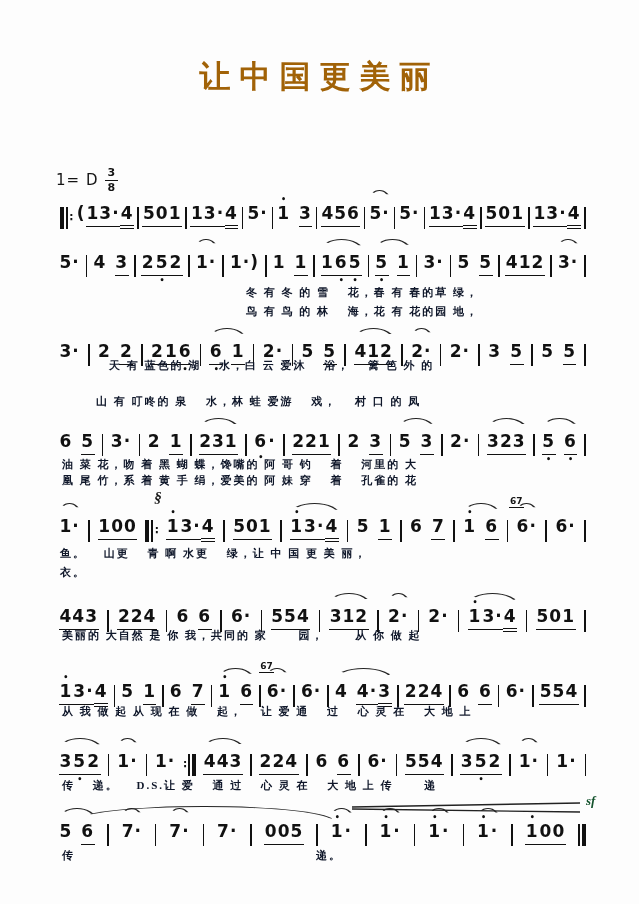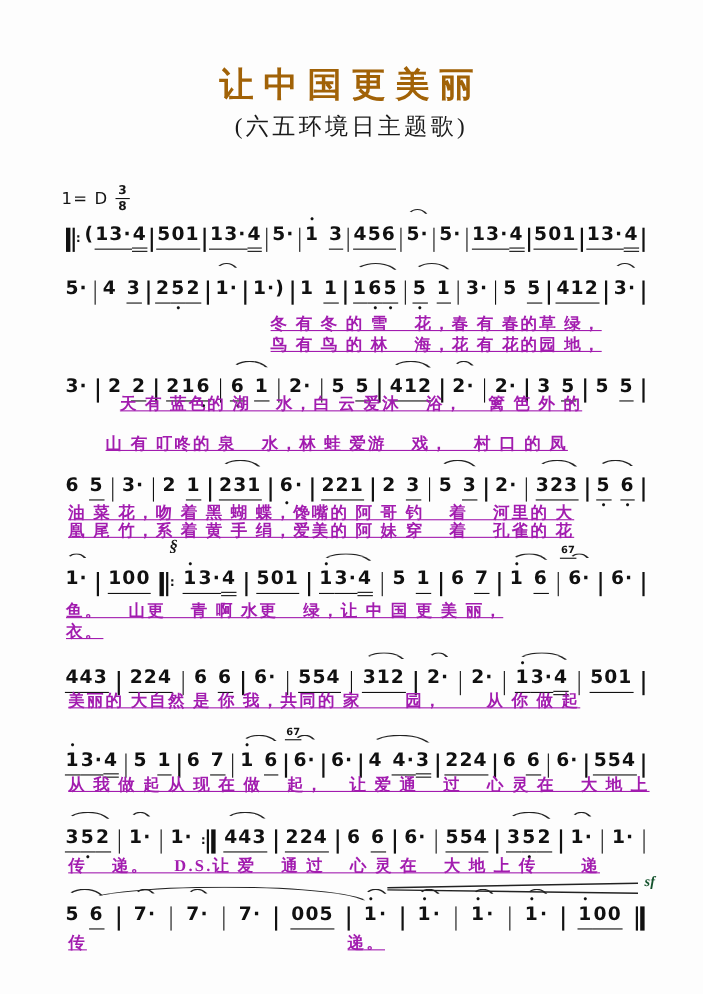--- a/index.html
+++ b/index.html
@@ -66,39 +66,38 @@
     position:absolute;top:-27px;left:-12px;font-size:15px;font-weight:700;
     border:none;font-family:"Liberation Serif",serif;font-style:italic;
   }
   .bar{display:inline-flex;align-items:flex-end;gap:2px;margin:0 2px;align-self:center;transform:translateY(2px);}
   .rule-thin{width:1.5px;height:22px;background:#111;display:inline-block;}
   .rule-thick{width:4px;height:22px;background:#111;display:inline-block;}
   .bar .dots{font-size:11px;line-height:22px;font-weight:700;}
 
   .lyric{
     position:absolute;font-family:"Liberation Serif","DejaVu Serif",serif;
-    font-size:15px;letter-spacing:2px;color:#a21caf;white-space:pre;font-weight:600;text-decoration:underline;
+    font-size:11px;letter-spacing:2px;color:#0f172a;white-space:pre;font-weight:600;
   }
   .overlay-arc{
     position:absolute;height:12px;
     border:2px solid transparent;border-top:1.6px solid #222;
     border-radius:50% 50% 0 0 / 100% 100% 0 0;pointer-events:none;
   }
   .hairpin{position:absolute;pointer-events:none;}
   .dyn{
     position:absolute;font-family:"Liberation Serif",serif;font-style:italic;
     font-weight:700;font-size:13px;color:#14532d;
   }
 </style>
 </head>
 <body>
 
 <div id="page">
   <div class="title">让中国更美丽</div>
-  <div class="subtitle">(六五环境日主题歌)</div>
   <div class="keysig">
     <span>1= D</span>
     <span class="frac">
       <span class="num">3</span>
       <span class="den">8</span>
     </span>
   </div>
   <div id="score">
       <div class="sysrow" style="top: 203px;">
         <span class="bar">

